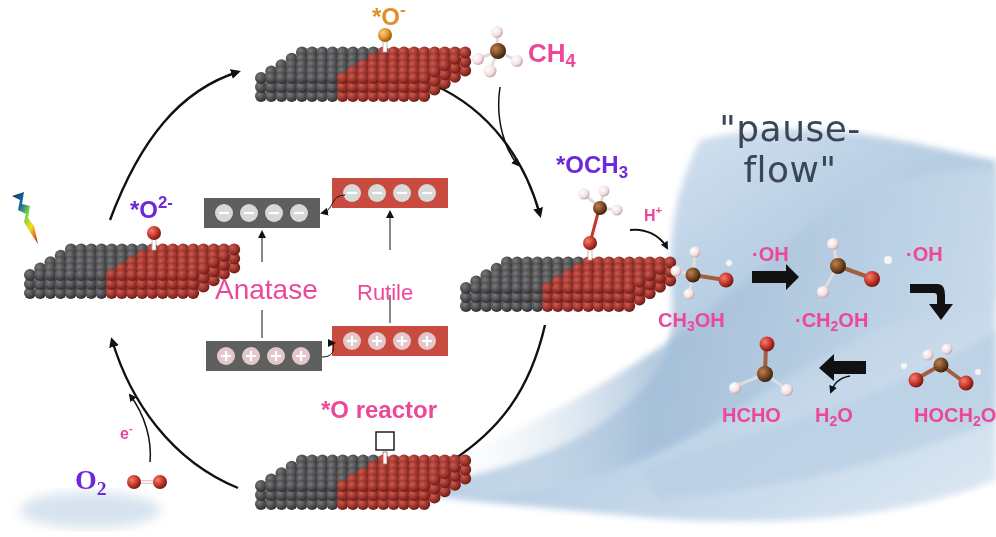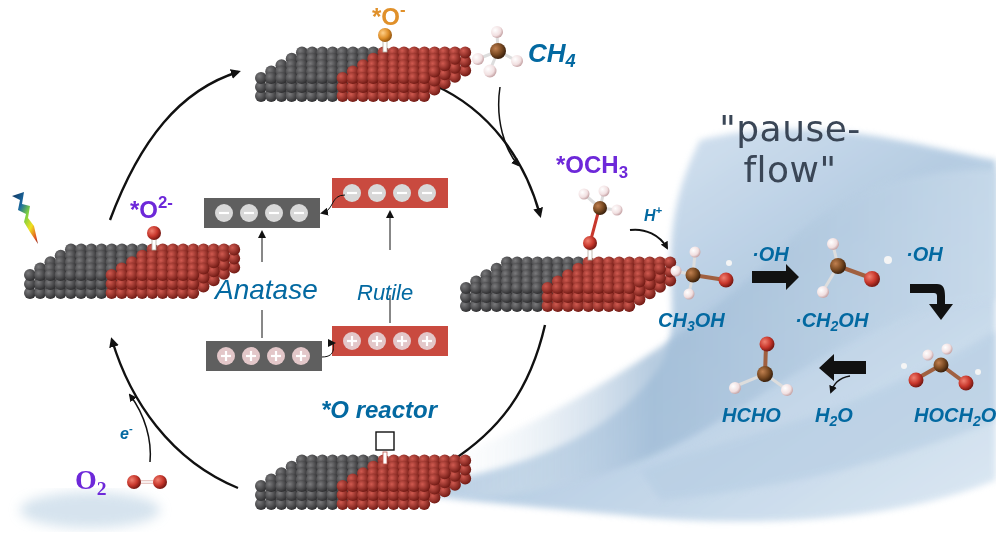--- a/index.html
+++ b/index.html
@@ -3,21 +3,21 @@
   <meta charset="utf-8">
   <style>
     html, body { margin: 0; padding: 0; background: #ffffff; }
     body { width: 996px; height: 537px; position: relative; overflow: hidden; font-family: "Liberation Sans", sans-serif; }
     #stage { position: absolute; left: 0; top: 0; width: 996px; height: 537px; }
     .lbl { position: absolute; font-family: "Liberation Sans", sans-serif; font-weight: bold; white-space: nowrap; line-height: 1; }
     .lbl sub { font-size: 0.7em; vertical-align: -0.3em; }
     .lbl sup { font-size: 0.7em; vertical-align: 0.6em; }
     .red { color: #6d28d9; }
     .orange { color: #e0902a; }
-    .black { color: #0369a1; font-style: italic; }
+    .black { color: #ec4899; }
     .plain { font-weight: normal; }
     .reactor { position: absolute; font-family: "DejaVu Sans", sans-serif; color: #3a4656; font-size: 36px; text-align: center; line-height: 1.15; letter-spacing: 0.5px; }
   </style>
 </head>
 <body>
 
 <div id="stage">
   <svg id="art" width="996" height="537" viewBox="0 0 996 537" xmlns="http://www.w3.org/2000/svg">
     <defs>
       <marker id="ah" markerWidth="10" markerHeight="10" refX="7" refY="5" orient="auto" markerUnits="userSpaceOnUse">

